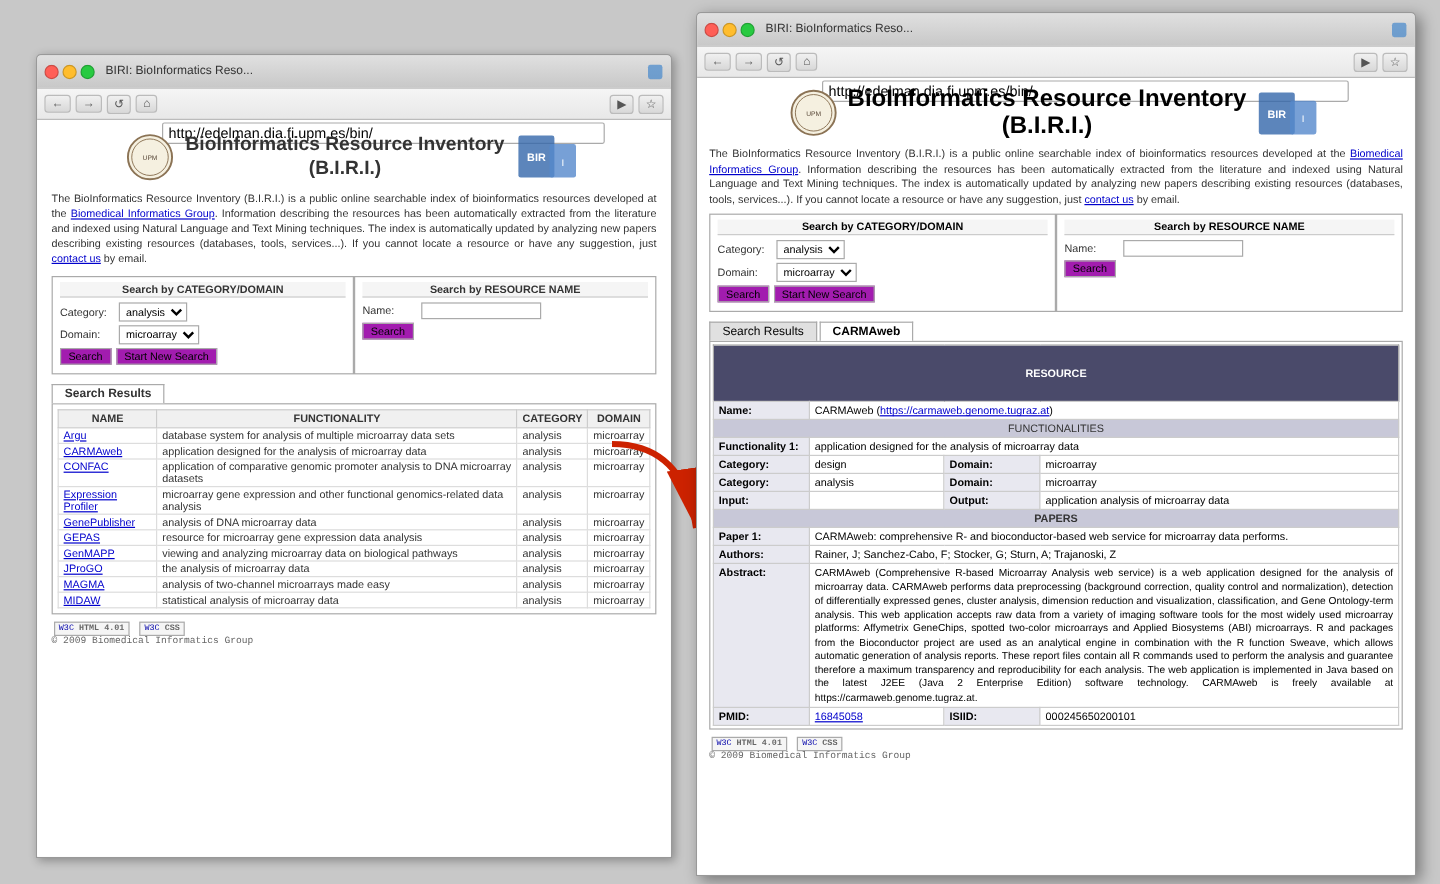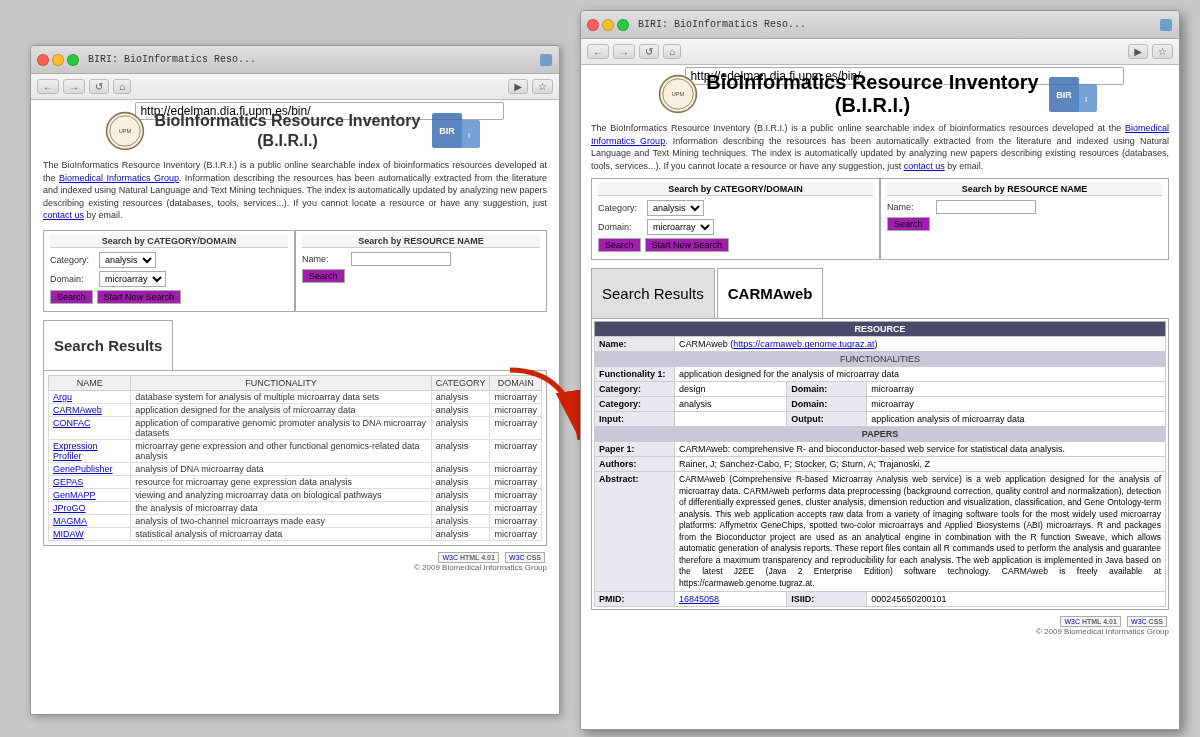--- a/index.html
+++ b/index.html
@@ -46,21 +46,20 @@
     }
 
     .browser-titlebar .title-text {
       font-size: 10px;
       color: #333;
       flex: 1;
       white-space: nowrap;
       overflow: hidden;
       text-overflow: ellipsis;
       margin: 0 6px;
-      font-family: Liberation Mono, monospace;
     }
 
     .win-btn {
       width: 12px;
       height: 12px;
       border-radius: 50%;
       display: inline-block;
       margin-right: 3px;
       border: 1px solid rgba(0,0,0,0.2);
     }
@@ -230,22 +229,22 @@
       cursor: pointer;
     }
 
     .tabs-bar {
       display: flex;
       gap: 2px;
       margin-bottom: 0;
     }
 
     .tab {
-      font-size: 15px;
-      padding: 16px 10px;
+      font-size: 10px;
+      padding: 2px 10px;
       border: 1px solid #aaa;
       border-bottom: none;
       background: #e0e0e0;
       cursor: pointer;
     }
 
     .tab.active {
       background: white;
       font-weight: bold;
     }
@@ -254,21 +253,21 @@
     .results-table {
       width: 100%;
       border-collapse: collapse;
       font-size: 9px;
     }
 
     .results-table th {
       background: #f0f0f0;
       border: 1px solid #ccc;
       padding: 2px 4px;
-      font-weight: normal;
+      font-weight: bold;
       color: #333;
     }
 
     .results-table td {
       border: 1px solid #ddd;
       padding: 1px 4px;
       vertical-align: top;
     }
 
     .results-table a {
@@ -280,21 +279,21 @@
     .resource-table {
       width: 100%;
       border-collapse: collapse;
       font-size: 9px;
       border: 1px solid #aaa;
     }
 
     .resource-table th {
       background: #4a4a6a;
       color: white;
-      padding: 2px 6px;
+      padding: 18px 6px;
       font-weight: bold;
     }
 
     .resource-table td {
       border: 1px solid #ccc;
       padding: 2px 4px;
       vertical-align: top;
     }
 
     .resource-table .section-header td {
@@ -310,24 +309,25 @@
       white-space: nowrap;
       width: 80px;
     }
 
     .resource-table a {
       color: #0000cc;
       text-decoration: underline;
     }
 
     .footer-badges {
-      text-align: right;
+      text-align: left;
       margin-top: 6px;
       font-size: 8px;
       color: #666;
+      font-family: Liberation Mono, monospace;
     }
 
     .w3c-badge {
       display: inline-block;
       border: 1px solid #aaa;
       padding: 1px 3px;
       font-size: 7px;
       margin: 0 2px;
       background: #f5f5f5;
     }
@@ -686,21 +686,21 @@
                 <td class="label-cell">Input:</td>
                 <td></td>
                 <td class="label-cell">Output:</td>
                 <td>application analysis of microarray data</td>
               </tr>
               <tr class="section-header">
                 <td colspan="4" style="background:#c8c8d8; font-weight:bold; text-align:center;margin-left:39px;">PAPERS</td>
               </tr>
               <tr>
                 <td class="label-cell">Paper 1:</td>
-                <td colspan="3">CARMAweb: comprehensive R- and bioconductor-based web service for statistical data analysis.</td>
+                <td colspan="3">CARMAweb: comprehensive R- and bioconductor-based web service for microarray data performs.</td>
               </tr>
               <tr>
                 <td class="label-cell">Authors:</td>
                 <td colspan="3">Rainer, J; Sanchez-Cabo, F; Stocker, G; Sturn, A; Trajanoski, Z</td>
               </tr>
               <tr>
                 <td class="label-cell">Abstract:</td>
                 <td colspan="3" style="font-size:8.5px; line-height:1.35; text-align:justify;">CARMAweb (Comprehensive R-based Microarray Analysis web service) is a web application designed for the analysis of microarray data. CARMAweb performs data preprocessing (background correction, quality control and normalization), detection of differentially expressed genes, cluster analysis, dimension reduction and visualization, classification, and Gene Ontology-term analysis. This web application accepts raw data from a variety of imaging software tools for the most widely used microarray platforms: Affymetrix GeneChips, spotted two-color microarrays and Applied Biosystems (ABI) microarrays. R and packages from the Bioconductor project are used as an analytical engine in combination with the R function Sweave, which allows automatic generation of analysis reports. These report files contain all R commands used to perform the analysis and guarantee therefore a maximum transparency and reproducibility for each analysis. The web application is implemented in Java based on the latest J2EE (Java 2 Enterprise Edition) software technology. CARMAweb is freely available at https://carmaweb.genome.tugraz.at.</td>
               </tr>
               <tr>

